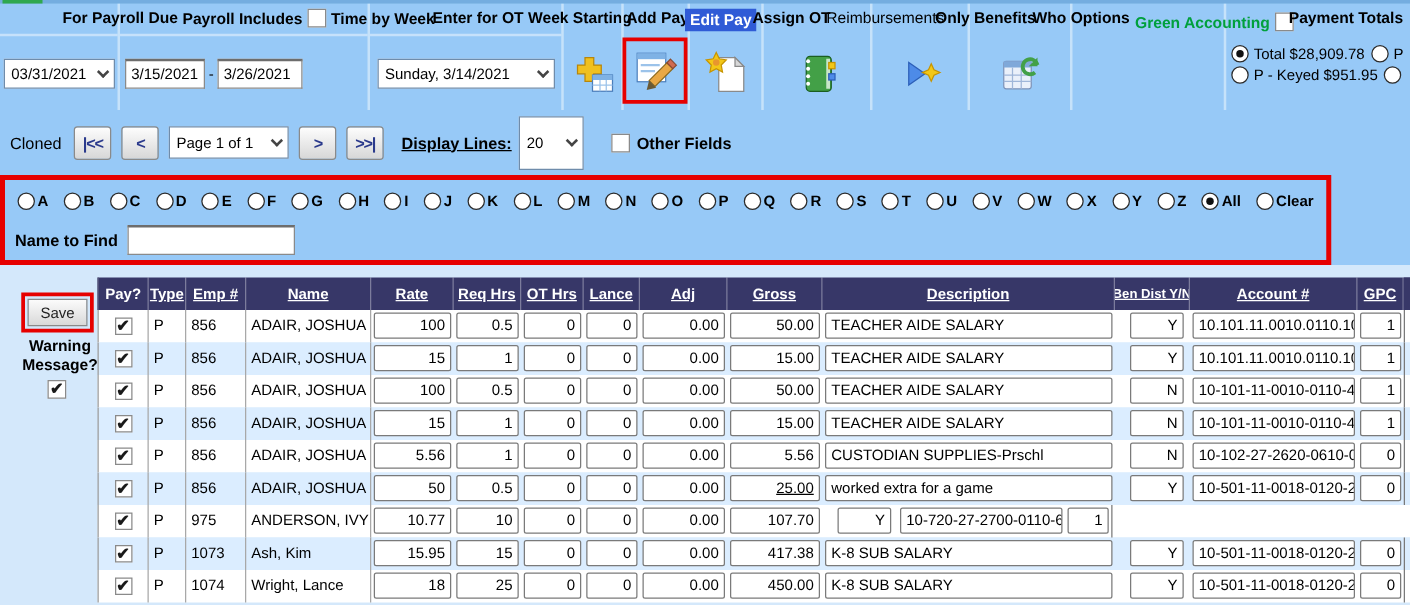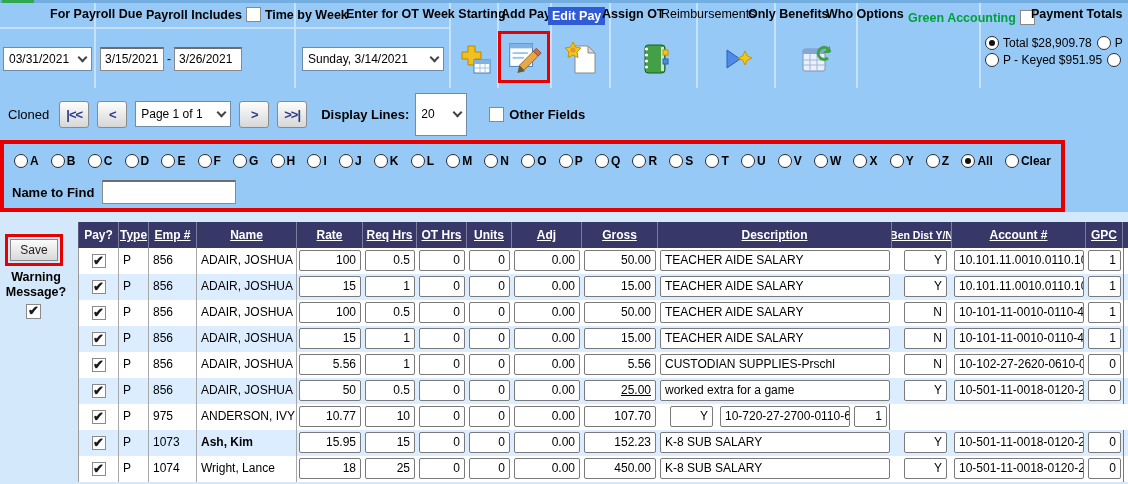--- a/index.html
+++ b/index.html
@@ -41,21 +41,21 @@
   
   .filterbox { position:absolute; left:0; top:140px; width:1065px; height:72px; border:4px solid #E60000; }
   .alpha-row { position:absolute; left:4px; top:2px; width:1049px; height:30px; display:flex; align-items:center; justify-content:space-between; padding:0 6px; }
   .alpha-item { display:inline-flex; align-items:center; gap:2px; }
   .alpha-label { font-size:12px; font-weight:bold; }
   .findrow { position:absolute; left:8px; top:33px; height:30px; display:flex; align-items:center; gap:8px; }
 
   
   .lower { position:absolute; left:0; top:212px; width:1128px; height:272px; background:#D4E8FB; }
 
-  .gutter { position:absolute; left:0; top:0; width:78px; height:272px; }
+  .gutter { position:absolute; left:12px; top:0; width:78px; height:272px; }
   .save-box { position:absolute; left:5px; top:22px; border:3px solid #E60000; padding:2px; background:#D4E8FB; }
   .save-btn { width:48px; height:22px; background:linear-gradient(#fbfbfb,#d9d9d9); border:1px solid #8a8a8a; font-size:12px; color:#222; display:flex; align-items:center; justify-content:center; }
   .warning-label { position:absolute; left:0; top:58px; width:72px; text-align:center; font-size:12.5px; font-weight:bold; line-height:15px; }
   .warning-chk { position:absolute; left:26px; top:92px; }
 
   
   .grid { position:absolute; left:78px; top:10px; width:1050px; }
   .thead { display:flex; height:26px; background:#373768; border-left:1px solid #5a5a7e; }
   .hcell { color:#fff; font-size:12px; font-weight:bold; display:flex; align-items:center; justify-content:center; border-right:1px solid rgba(255,255,255,.35); white-space:nowrap; overflow:hidden; flex:none; }
   .hcell .u { text-decoration:underline; }
@@ -251,21 +251,21 @@
 <div class="pagerow">
   <span style="font-size:13px;margin:0 10px 0 8px;">Cloned</span>
   <span class="nav-btn">|&lt;&lt;</span>
   <span class="nav-btn" style="margin-left:8px;">&lt;</span>
   <div class="sel" style="width:96px;height:26px;margin-left:8px;">
     <span>Page 1 of 1</span>
       <span class="chev"></span>
   </div>
   <span class="nav-btn" style="margin-left:8px;">&gt;</span>
   <span class="nav-btn" style="margin-left:8px;">&gt;&gt;|</span>
-  <span class="bold-label" style="margin-left:14px;">Display Lines:</span>
+  <span class="bold-label" style="margin-left:14px;text-decoration:underline;">Display Lines:</span>
   <div class="sel" style="width:52px;height:43px;margin-left:6px;">
     <span>20</span>
       <span class="chev"></span>
   </div>
   <span class="checkbox" style="margin-left:22px;"></span>
   <span class="bold-label" style="margin-left:5px;">Other Fields</span>
 </div>
 
 <div class="filterbox">
   <div class="alpha-row">
@@ -415,21 +415,21 @@
         <div class="hcell" style="width: 66px;">
           <span class="u">Rate</span>
         </div>
         <div class="hcell" style="width: 54px;">
           <span class="u">Req Hrs</span>
         </div>
         <div class="hcell" style="width: 50px;">
           <span class="u">OT Hrs</span>
         </div>
         <div class="hcell" style="width: 45px;">
-          <span class="u">Units</span>
+          <span class="u">Lance</span>
         </div>
         <div class="hcell" style="width: 70px;">
           <span class="u">Adj</span>
         </div>
         <div class="hcell" style="width: 76px;">
           <span class="u">Gross</span>
         </div>
         <div class="hcell" style="width: 234px;">
           <span class="u">Description</span>
         </div>
@@ -714,38 +714,38 @@
             <div class="box num">1</div>
           </div>
           <div class="tcell" style="width: 6px; border-left: 1px solid rgb(122, 122, 122);"></div>
         </div>
         <div class="trow alt">
           <div class="tcell center" style="width: 40px;">
             <span class="checkbox checked" style="width: 14px; height: 14px;"></span>
           </div>
           <div class="tcell plain" style="width: 30px;">P</div>
           <div class="tcell plain" style="width: 48px;">1073</div>
-          <div class="tcell plain" style="width: 100px; font-weight: bold;">Ash, Kim</div>
+          <div class="tcell plain" style="width: 100px;">Ash, Kim</div>
           <div class="tcell" style="width: 66px;">
             <div class="box num">15.95</div>
           </div>
           <div class="tcell" style="width: 54px;">
             <div class="box num">15</div>
           </div>
           <div class="tcell" style="width: 50px;">
             <div class="box num">0</div>
           </div>
           <div class="tcell" style="width: 45px;">
             <div class="box num">0</div>
           </div>
           <div class="tcell" style="width: 70px;">
             <div class="box num">0.00</div>
           </div>
           <div class="tcell" style="width: 76px;">
-            <div class="box num">152.23</div>
+            <div class="box num">417.38</div>
           </div>
           <div class="tcell" style="width: 234px;">
             <div class="box txt">K-8 SUB SALARY</div>
           </div>
           <div class="tcell" style="width: 60px;">
             <div class="box num ben">Y</div>
           </div>
           <div class="tcell" style="width: 134px;">
             <div class="box txt">10-501-11-0018-0120-2</div>
           </div>

